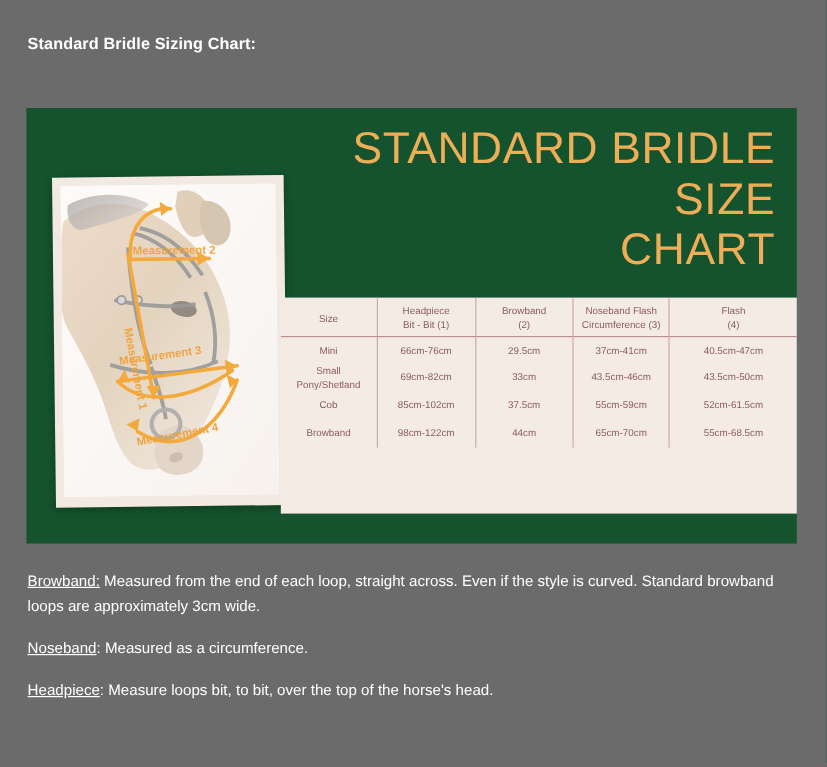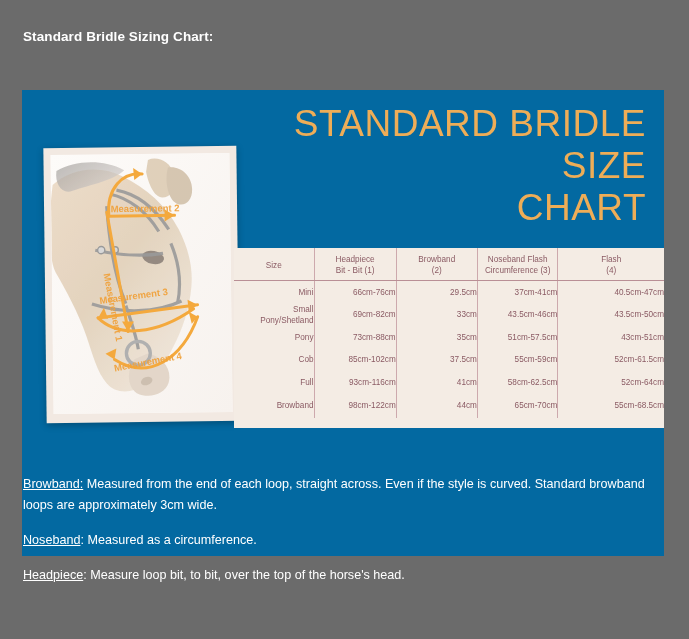--- a/index.html
+++ b/index.html
@@ -26,22 +26,22 @@
     letter-spacing: 0.1px;
     text-align: right;
   }
 
   
   .card {
     position: absolute;
     left: 22px;
     top: 90px;
     width: 642px;
-    height: 466px;
-    background: #0369a1;
+    height: 363px;
+    background: #14532d;
   }
 
   
   .card-title {
     position: absolute;
     right: 18px;
     top: 13px;
     width: 430px;
     text-align: right;
     color: #eead57;
@@ -103,21 +103,20 @@
     height: 30px;
     border-bottom: 1px solid #b98f95;
     padding-top: 2px;
   }
   table.size-table thead th + th,
   table.size-table tbody td + td {
     border-left: 1px solid #cda9ad;
   }
   table.size-table tbody td {
     height: 22.5px;
-    text-align: right;
   }
   table.size-table tbody tr:last-child td {
     height: 24px;
   }
   .col-size   { width: 80px; }
   .col-head   { width: 82px; }
   .col-brow   { width: 81px; margin-left: 12px; }
   .col-nose   { width: 80px; }
   .col-flash  { width: 107px; }
   .hdr-line2 { display: block; }
@@ -272,55 +271,41 @@
         </tr>
         <tr>
           <td style="white-space:pre-line;">Small
 Pony/Shetland</td>
           <td>69cm-82cm</td>
           <td>33cm</td>
           <td>43.5cm-46cm</td>
           <td>43.5cm-50cm</td>
         </tr>
         <tr>
-          <td>Pony</td>
-          <td>73cm-88cm</td>
-          <td>35cm</td>
-          <td>51cm-57.5cm</td>
-          <td>43cm-51cm</td>
-        </tr>
-        <tr>
           <td>Cob</td>
           <td>85cm-102cm</td>
           <td>37.5cm</td>
           <td>55cm-59cm</td>
           <td>52cm-61.5cm</td>
         </tr>
         <tr>
-          <td>Full</td>
-          <td>93cm-116cm</td>
-          <td>41cm</td>
-          <td>58cm-62.5cm</td>
-          <td>52cm-64cm</td>
-        </tr>
-        <tr>
           <td>Browband</td>
           <td>98cm-122cm</td>
           <td>44cm</td>
           <td>65cm-70cm</td>
           <td>55cm-68.5cm</td>
         </tr>
       </tbody>
     </table>
   </div>
 </div>
 
 <div class="notes">
   <div class="note-block">
     <span class="note-term">Browband:</span><span> Measured from the end of each loop, straight across. Even if the style is curved. Standard browband loops are approximately 3cm wide.</span>
   </div>
   <div class="note-block">
     <span class="note-term">Noseband</span><span>: Measured as a circumference.</span>
   </div>
   <div class="note-block">
-    <span class="note-term">Headpiece</span><span>: Measure loop bit, to bit, over the top of the horse's head.</span>
+    <span class="note-term">Headpiece</span><span>: Measure loops bit, to bit, over the top of the horse's head.</span>
   </div>
 </div>
 
 </body></html>

